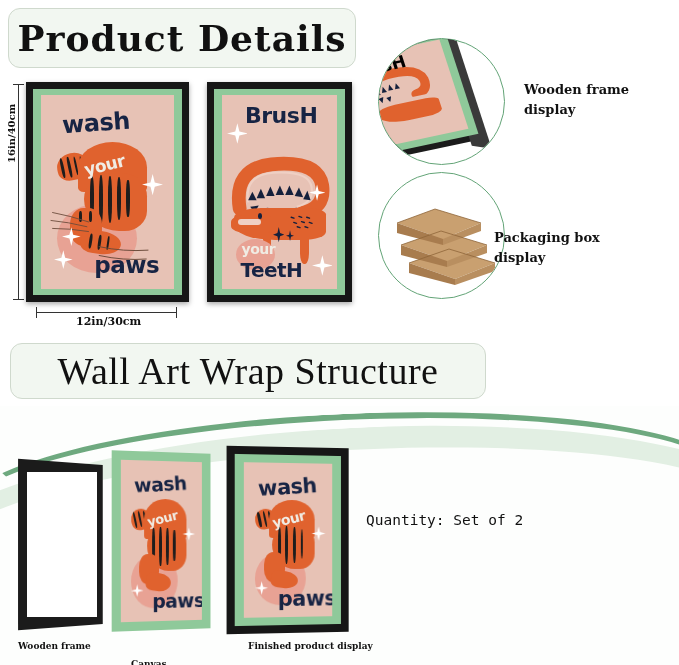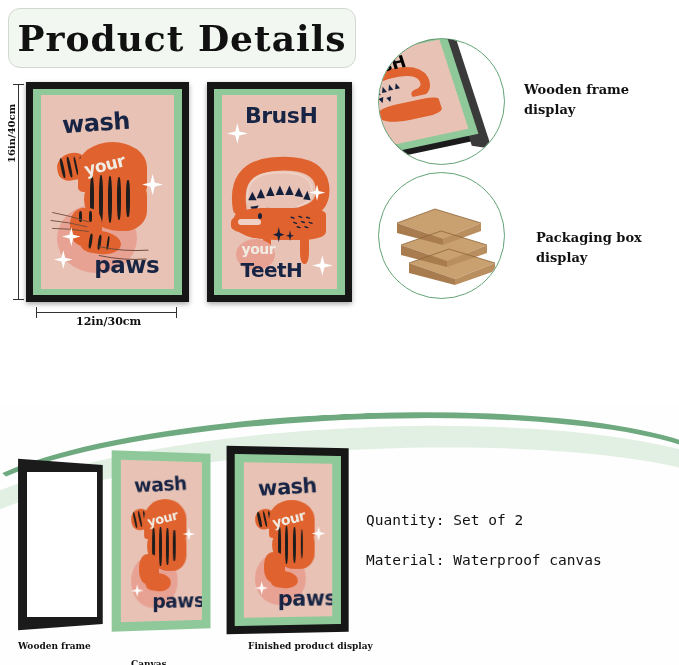--- a/index.html
+++ b/index.html
@@ -85,21 +85,21 @@
     background:#ffffff;overflow:hidden;
   }
   #circle-frame{left:378px;top:38px;width:125px;height:125px;}
   #circle-box{left:378px;top:172px;width:125px;height:125px;}
   .callout-text{
     position:absolute;color:#111;
     font-family:"DejaVu Serif", serif;font-weight:bold;font-size:13px;
     line-height:1.5;white-space:pre-line;
   }
   #text-frame{left:524px;top:80px;}
-  #text-box{left:536px;top:228px;}
+  #text-box{left:494px;top:228px;}
 
   
   .tilt-wrap{position:absolute;left:-22px;top:-10px;width:150px;height:150px;
     transform:rotate(-18deg) skewY(6deg);}
   .tilt-black{position:absolute;left:0;top:0;width:116px;height:120px;background:#1b1b1b;}
   .tilt-edge{position:absolute;left:100px;top:8px;width:18px;height:120px;background:#3a3a3a;
     transform:skewY(22deg);}
   .tilt-green{position:absolute;left:6px;top:6px;width:104px;height:108px;background:#8fc99a;}
   .tilt-art{position:absolute;left:14px;top:13px;width:88px;height:94px;background:#e7c2b5;overflow:hidden;}
 
@@ -349,20 +349,23 @@
       <polygon points="10,30 48,16 94,30 56,46" fill="#c9a070"></polygon>
       <polygon points="10,30 10,40 56,52 56,46" fill="#a87c4e"></polygon>
       <polygon points="56,46 56,52 94,38 94,30" fill="#b98f60"></polygon>
 
       <path d="M10,30 L48,16 M48,16 L94,30 M14,52 L54,38 M54,38 L100,52 M22,70 L62,56 M62,56 L108,70" stroke="#8e6538" stroke-width="0.8" fill="none"></path>
     </svg>
   </div>
   <div class="callout-text" id="text-box">Packaging box
 display</div>
 
+  <div class="pill" id="pill-wrap">
+    <span class="pill-text" id="txt-wrap">Wall Art Wrap Structure</span>
+  </div>
 
   <div id="band">
     <div class="swoosh" id="swoosh-pale"></div>
     <div class="swoosh" id="swoosh-dark"></div>
   </div>
 
   <div id="bf-empty">
     <div class="eb-outer"></div>
     <div class="eb-inner"></div>
   </div>
@@ -427,15 +430,14 @@
         </svg>
         <span class="word" style="left:16%;top:9%;font-size:21px;transform:rotate(-4deg);">wash</span>
         <span class="word word-cream" style="left:32%;top:32%;font-size:14px;transform:rotate(-14deg);">your</span>
         <span class="word" style="left:38%;top:82%;font-size:21px;">paws</span>
       </div>
     </div>
   </div>
   <div class="bfcap" id="cap-final">Finished product display</div>
 
   <div class="spec" id="spec1">Quantity: Set of 2</div>
-  <div class="spec" id="spec2">Material: Waterproof canvas</div>
 
 </div>
 
 </body></html>

